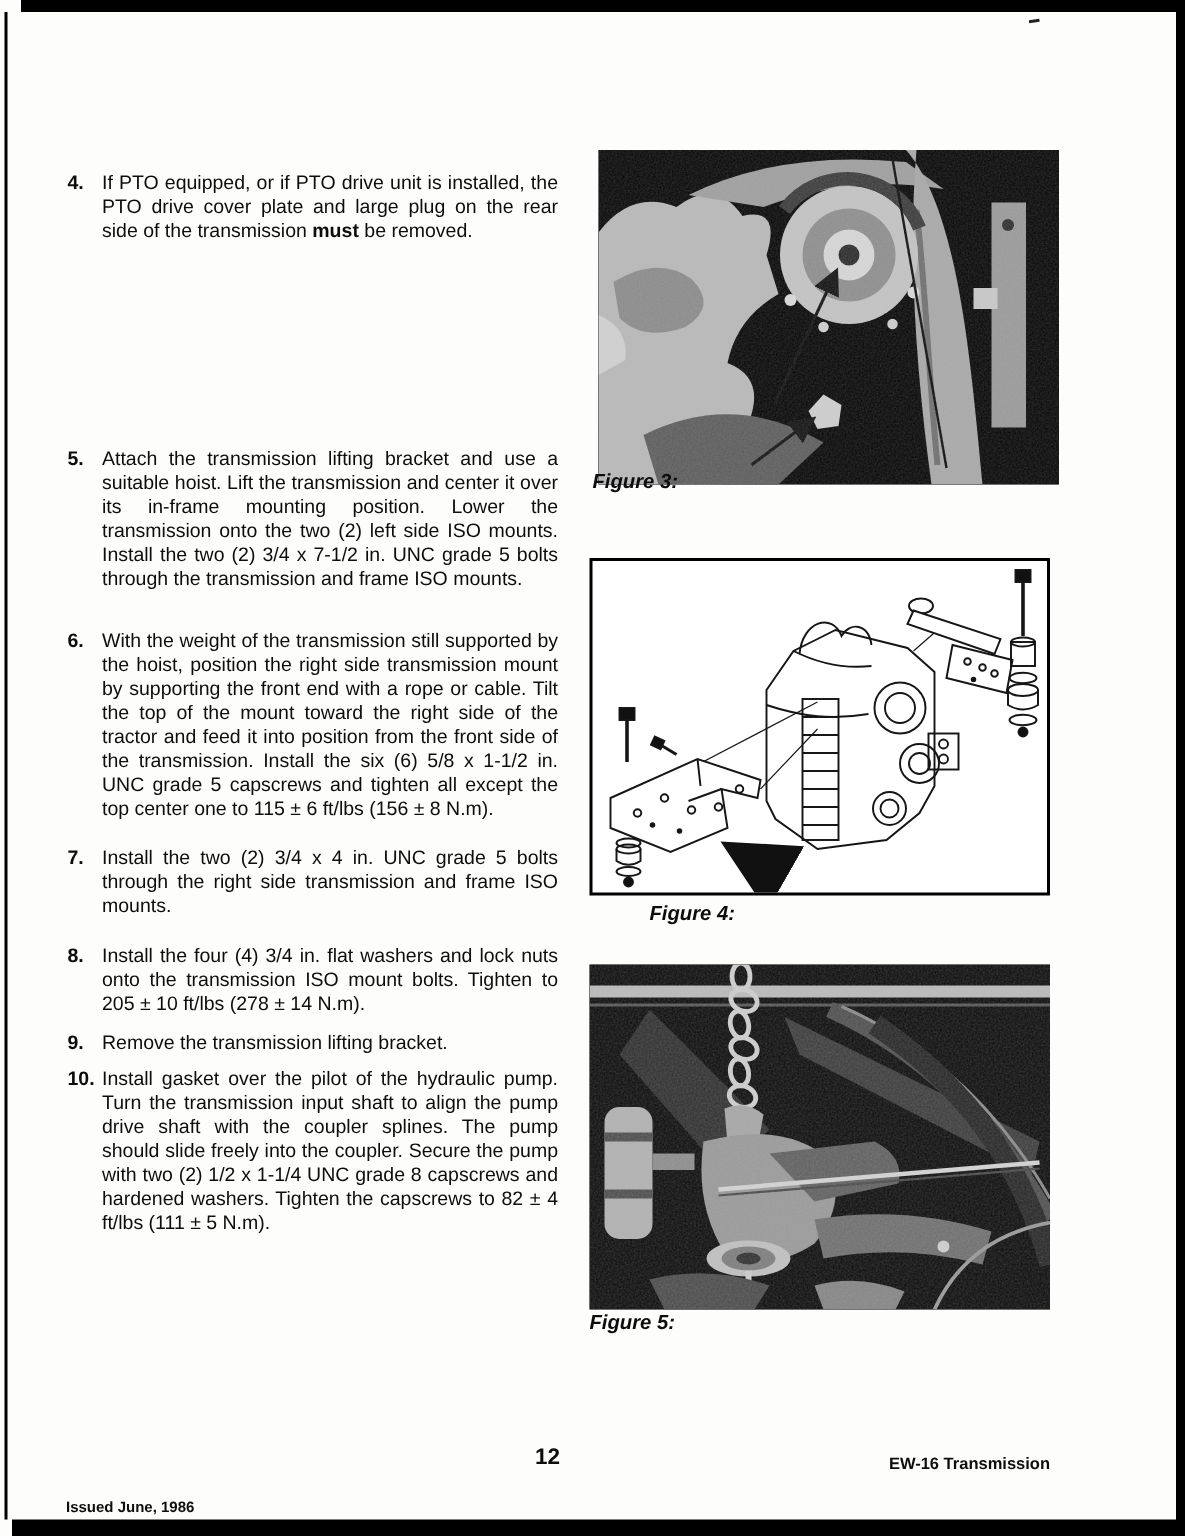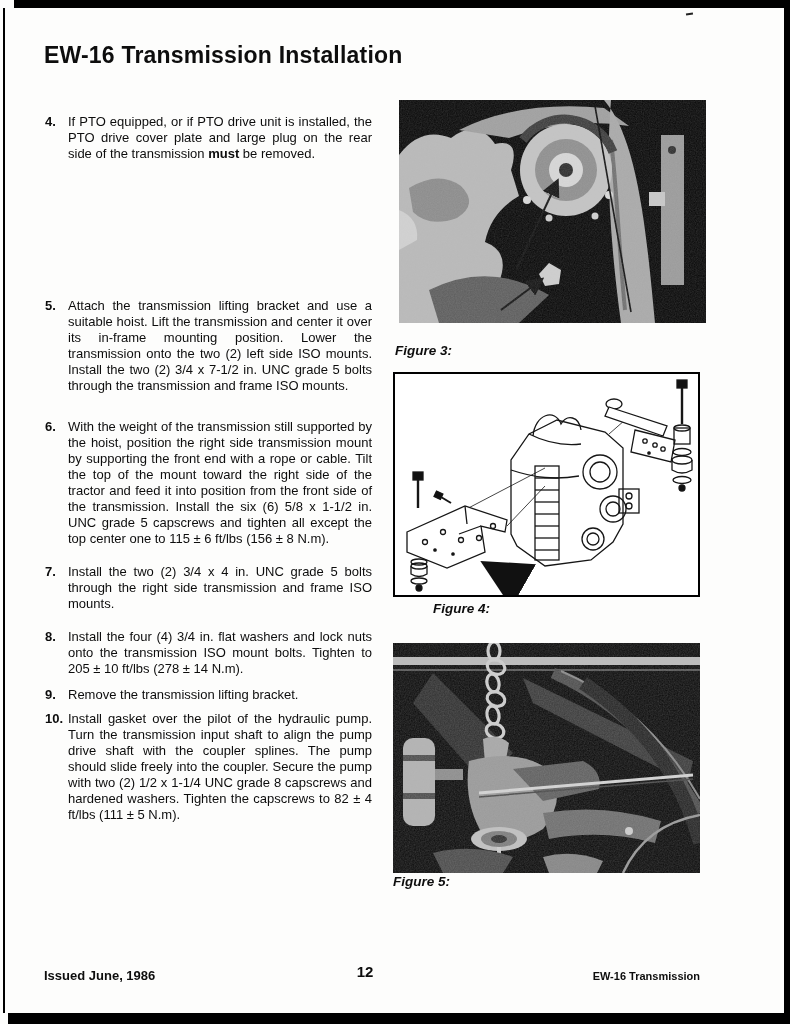--- a/index.html
+++ b/index.html
@@ -15,35 +15,34 @@
   .step{position:absolute;left:45px;width:327px;font-size:13px;line-height:16px;text-align:justify;}
   .step .num{position:absolute;left:0;top:0;font-weight:bold;}
   .step .txt{margin-left:23px;}
   .note{position:absolute;left:45px;top:233px;width:327px;font-size:13px;line-height:17px;
         text-align:justify;font-style:italic;}
   .note b{font-style:normal;}
   .figphoto{position:absolute;overflow:hidden;background:#000;}
   .figdraw{position:absolute;background:#fff;border:2px solid #000;box-sizing:border-box;}
   .caption{position:absolute;font-size:13.5px;font-weight:bold;font-style:italic;}
   .footer{position:absolute;font-weight:bold;}
-  .f-left{left:44px;top:968px;font-size:13px;text-align:right;}
+  .f-left{left:44px;top:1000px;font-size:10px;text-align:right;}
   .f-center{left:350px;top:963px;width:30px;text-align:center;font-size:15px;}
   .f-right{right:90px;top:970px;font-size:11px;}
 </style>
 </head>
 <body>
 
 <div class="page">
   <div class="b-top"></div>
   <div class="b-right"></div>
   <div class="b-bottom"></div>
   <div class="b-left"></div>
   <div class="speck-dash"></div>
 
-  <div class="title">EW-16 Transmission Installation</div>
 
   <div class="step" style="top:114px">
     <span class="num">4.</span>
     <div class="txt"><span>If PTO equipped, or if PTO drive unit is installed, the PTO drive cover plate and large plug on the rear side of the transmission </span><b>must</b><span> be removed.</span></div>
   </div>
 
 
   <div class="step" style="top:298px">
     <span class="num">5.</span>
     <div class="txt">Attach the transmission lifting bracket and use a suitable hoist. Lift the transmission and center it over its in-frame mounting position. Lower the transmission onto the two (2) left side ISO mounts. Install the two (2) 3/4 x 7-1/2 in. UNC grade 5 bolts through the transmission and frame ISO mounts.</div>
@@ -107,21 +106,21 @@
       <polygon points="150,163 162,170 160,184 146,186 140,174" fill="#cfcfcf"></polygon>
       <circle cx="62" cy="205" r="11" fill="#b5b5b5"></circle>
       <polygon points="62,196 70,200 70,209 62,214 54,209 54,200" fill="#777"></polygon>
       <path d="M30,190 Q90,160 150,195 L120,223 L40,223 Z" fill="#5c5c5c"></path>
       <line x1="118" y1="168" x2="158" y2="82" stroke="#111" stroke-width="2" marker-end="url(#ah3)"></line>
       <line x1="102" y1="210" x2="142" y2="180" stroke="#111" stroke-width="2" marker-end="url(#ah3)"></line>
       <line x1="196" y1="6" x2="232" y2="212" stroke="#0c0c0c" stroke-width="1.6"></line>
       <rect width="307" height="223" filter="url(#grain3)" opacity="0.5"></rect>
     </svg>
   </div>
-  <div class="caption" style="left:395px;top:343px;">Figure 3:</div>
+  <div class="caption" style="left:395px;top:313px;">Figure 3:</div>
 
   <div class="figdraw" style="left:393px;top:372px;width:307px;height:225px;">
     <svg width="303" height="221" viewBox="0 0 303 221">
       <defs>
         <marker id="ah4" markerWidth="10" markerHeight="10" refX="8" refY="5" orient="auto">
           <path d="M0,0 L10,5 L0,10 Z" fill="#111"></path>
           </marker>
       </defs>
       <g stroke="#161616" fill="none" stroke-width="1.3">
 

